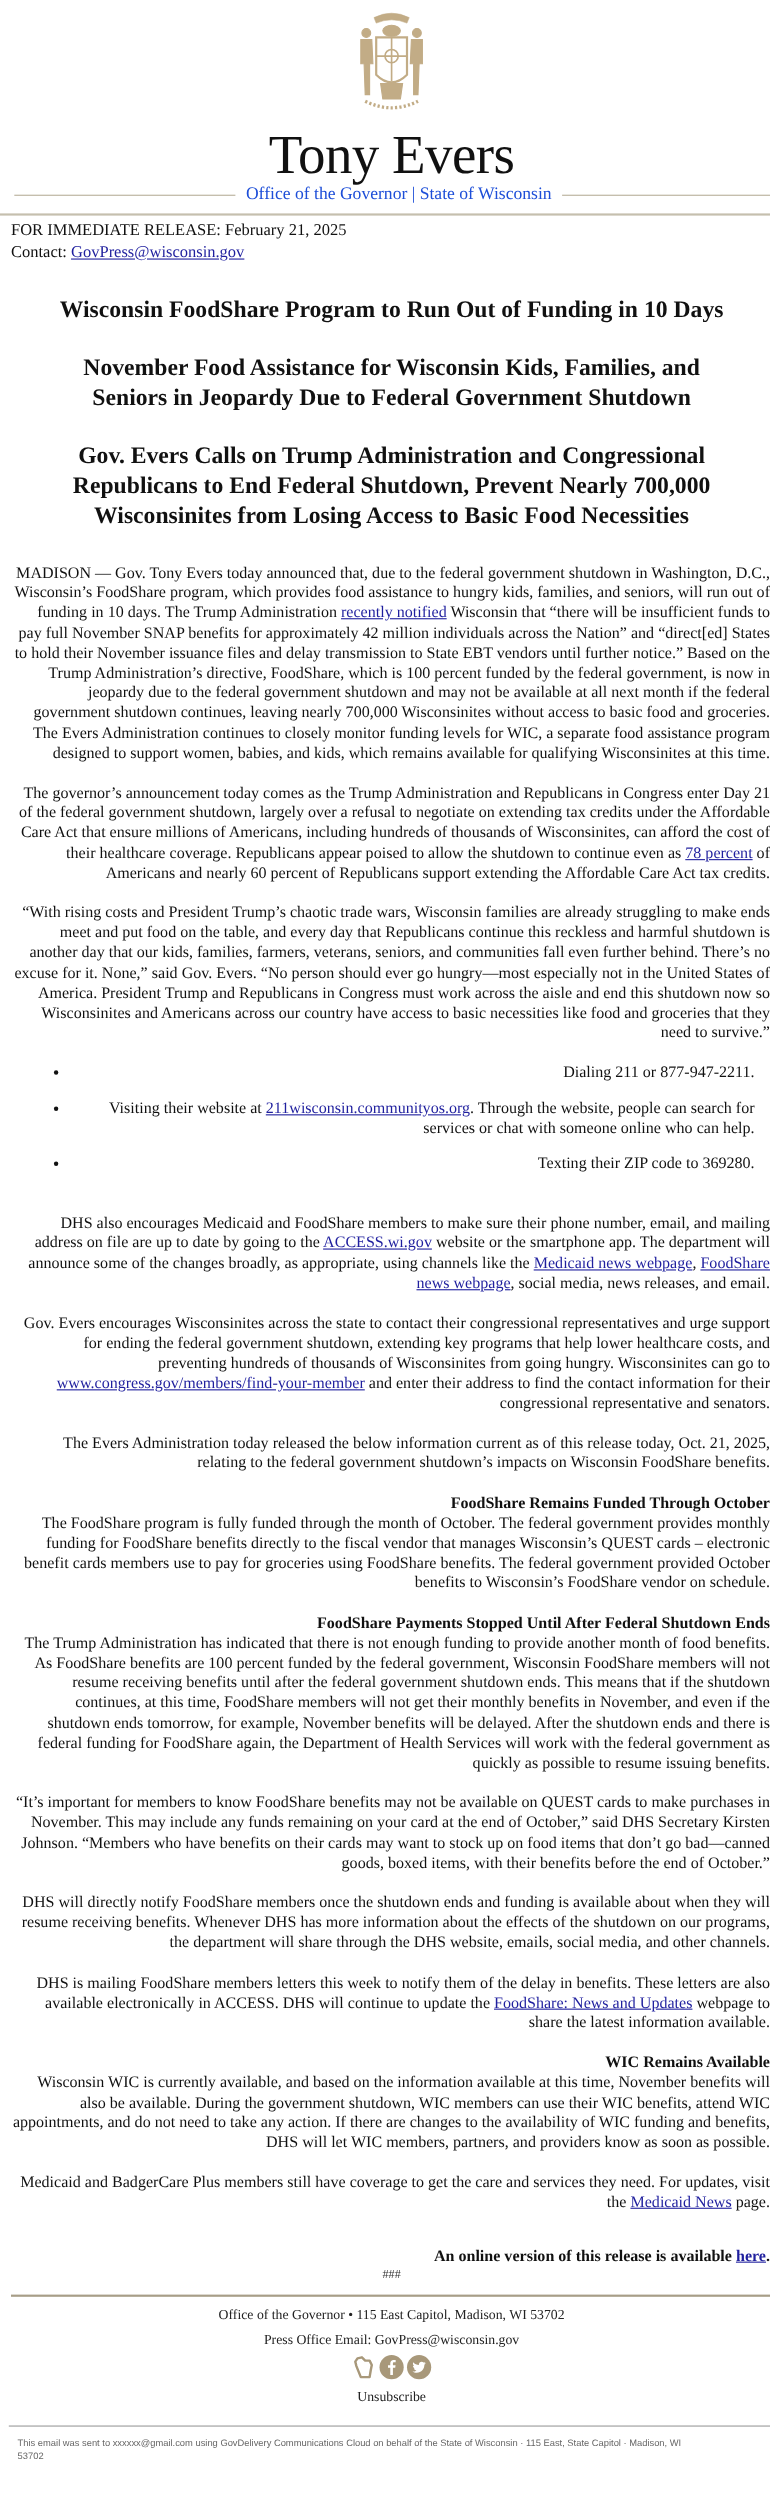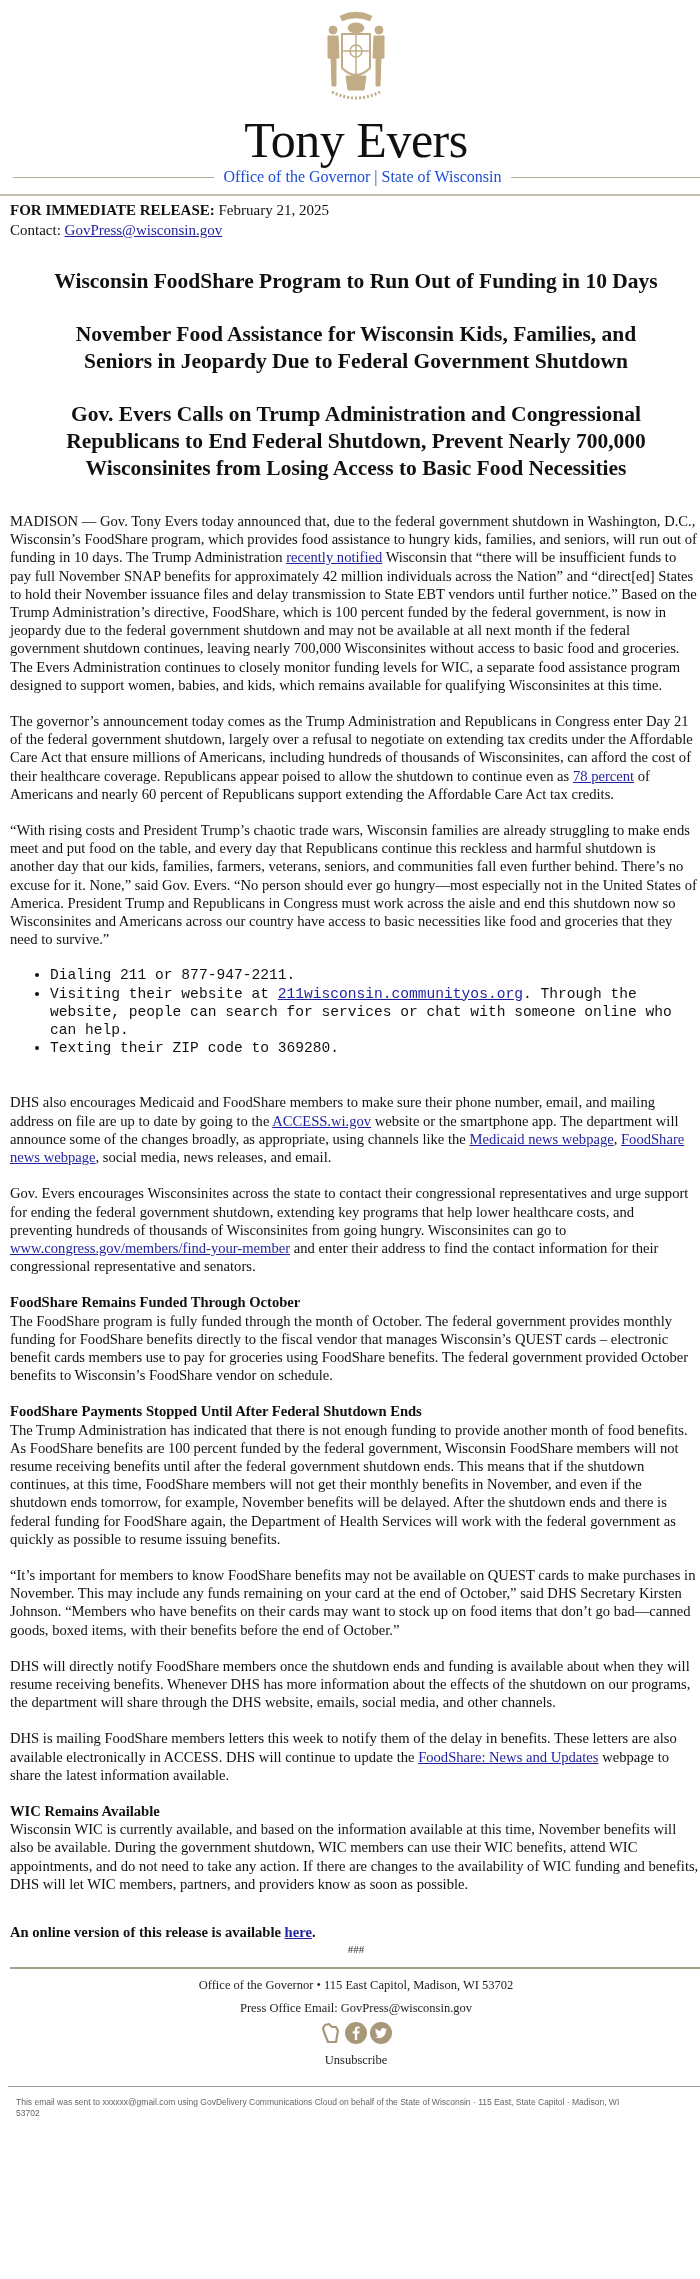--- a/index.html
+++ b/index.html
@@ -24,37 +24,37 @@
       display: flex; align-items: center; justify-content: center;
       margin-top: 4px; height: 22px;
     }
     .subrow .rule { flex: 1; height: 1px; background: #b7ae99; }
     .subrow .rule.left { margin-left: 13px; margin-right: 10px; }
     .subrow .rule.right { margin-left: 10px; margin-right: 0; }
     .subtitle { font-size: 16px; white-space: nowrap; color: #1d4ed8; }
     .header-rule { height: 2px; background: #c5bfae; margin: 6px 0 0 0; }
 
     .meta { padding: 4px 10px 0 10px; font-size: 15px; line-height: 20px; }
-    .meta b { font-weight: bold; }
+    .meta b { font-weight: normal; }
 
     
     h1, h2 {
       font-family: "Liberation Serif", "DejaVu Serif", serif;
       font-weight: bold; text-align: center; margin: 0; color: #111;
     }
     h1.hl1 { font-size: 21.5px; line-height: 27px; margin-top: 28px; padding: 0 10px; }
     h2.hl2 { font-size: 21.5px; line-height: 27px; margin-top: 26px; padding: 0 40px; }
     h2.hl3 { font-size: 21.5px; line-height: 27px; margin-top: 26px; padding: 0 30px; }
 
     
-    .body { padding: 0 0 0 10px; width: 690px; font-size: 14.6px; line-height: 18.2px; }
+    .body { padding: 0 0 0 10px; width: 690px; font-size: 14.6px; line-height: 18.2px; text-align: right; }
     .body p { margin: 0 0 18px 0; }
     .body .first { margin-top: 30px; }
     .body ul { margin: 0 0 18px 0; padding-left: 40px; }
-    .body li { margin: 0; font-family: Liberation Mono, monospace; }
+    .body li { margin: 14px; }
     .sec-head { font-weight: bold; }
     .gap-after-list { height: 18px; }
 
     .hash { text-align: center; font-size: 11px; color: #333; margin-top: -6px; }
 
     
     .footer-rule { height: 2px; background: #a79e88; margin: 12px 0 0 10px; }
     .footer { text-align: center; font-size: 12.5px; line-height: 16px; color: #222; }
     .footer .line1 { margin-top: 8px; }
     .footer .line2 { margin-top: 7px; }
@@ -129,33 +129,35 @@
       <li>Dialing 211 or 877-947-2211.</li>
       <li><span>Visiting their website at </span><a>211wisconsin.communityos.org</a><span>. Through the website, people can search for services or chat with someone online who can help.</span></li>
       <li>Texting their ZIP code to 369280.</li>
     </ul>
     <div class="gap-after-list"></div>
 
     <p><span>DHS also encourages Medicaid and FoodShare members to make sure their phone number, email, and mailing address on file are up to date by going to the </span><a>ACCESS.wi.gov</a><span> website or the smartphone app. The department will announce some of the changes broadly, as appropriate, using channels like the </span><a>Medicaid news webpage</a><span>, </span><a>FoodShare news webpage</a><span>, social media, news releases, and email.</span></p>
 
     <p><span>Gov. Evers encourages Wisconsinites across the state to contact their congressional representatives and urge support for ending the federal government shutdown, extending key programs that help lower healthcare costs, and preventing hundreds of thousands of Wisconsinites from going hungry. Wisconsinites can go to </span><a>www.congress.gov/members/find-your-member</a><span> and enter their address to find the contact information for their congressional representative and senators.</span></p>
 
+    <p>The Evers Administration today released the below information current as of this release today, Oct. 21, 2025, relating to the federal government shutdown’s impacts on Wisconsin FoodShare benefits.</p>
 
     <p><span class="sec-head">FoodShare Remains Funded Through October</span><br><span>The FoodShare program is fully funded through the month of October. The federal government provides monthly funding for FoodShare benefits directly to the fiscal vendor that manages Wisconsin’s QUEST cards – electronic benefit cards members use to pay for groceries using FoodShare benefits. The federal government provided October benefits to Wisconsin’s FoodShare vendor on schedule.</span></p>
 
     <p><span class="sec-head">FoodShare Payments Stopped Until After Federal Shutdown Ends</span><br><span>The Trump Administration has indicated that there is not enough funding to provide another month of food benefits. As FoodShare benefits are 100 percent funded by the federal government, Wisconsin FoodShare members will not resume receiving benefits until after the federal government shutdown ends. This means that if the shutdown continues, at this time, FoodShare members will not get their monthly benefits in November, and even if the shutdown ends tomorrow, for example, November benefits will be delayed. After the shutdown ends and there is federal funding for FoodShare again, the Department of Health Services will work with the federal government as quickly as possible to resume issuing benefits.</span></p>
 
     <p>“It’s important for members to know FoodShare benefits may not be available on QUEST cards to make purchases in November. This may include any funds remaining on your card at the end of October,” said DHS Secretary Kirsten Johnson. “Members who have benefits on their cards may want to stock up on food items that don’t go bad—canned goods, boxed items, with their benefits before the end of October.”</p>
 
     <p>DHS will directly notify FoodShare members once the shutdown ends and funding is available about when they will resume receiving benefits. Whenever DHS has more information about the effects of the shutdown on our programs, the department will share through the DHS website, emails, social media, and other channels.</p>
 
     <p><span>DHS is mailing FoodShare members letters this week to notify them of the delay in benefits. These letters are also available electronically in ACCESS. DHS will continue to update the </span><a>FoodShare: News and Updates</a><span> webpage to share the latest information available.</span></p>
 
     <p><span class="sec-head">WIC Remains Available</span><br><span>Wisconsin WIC is currently available, and based on the information available at this time, November benefits will also be available. During the government shutdown, WIC members can use their WIC benefits, attend WIC appointments, and do not need to take any action. If there are changes to the availability of WIC funding and benefits, DHS will let WIC members, partners, and providers know as soon as possible.</span></p>
 
+    <p><span>Medicaid and BadgerCare Plus members still have coverage to get the care and services they need. For updates, visit the </span><a>Medicaid News</a><span> page.</span></p>
 
     <p style="margin-top:30px;margin-bottom:8px;font-weight:bold;"><span>An online version of this release is available </span><a>here</a><span>.</span></p>
   </div>
 
   <div class="hash">###</div>
 
   <div class="footer-rule"></div>
   <div class="footer">
     <div class="line1">Office of the Governor • 115 East Capitol, Madison, WI 53702</div>
     <div class="line2">Press Office Email: GovPress@wisconsin.gov</div>

